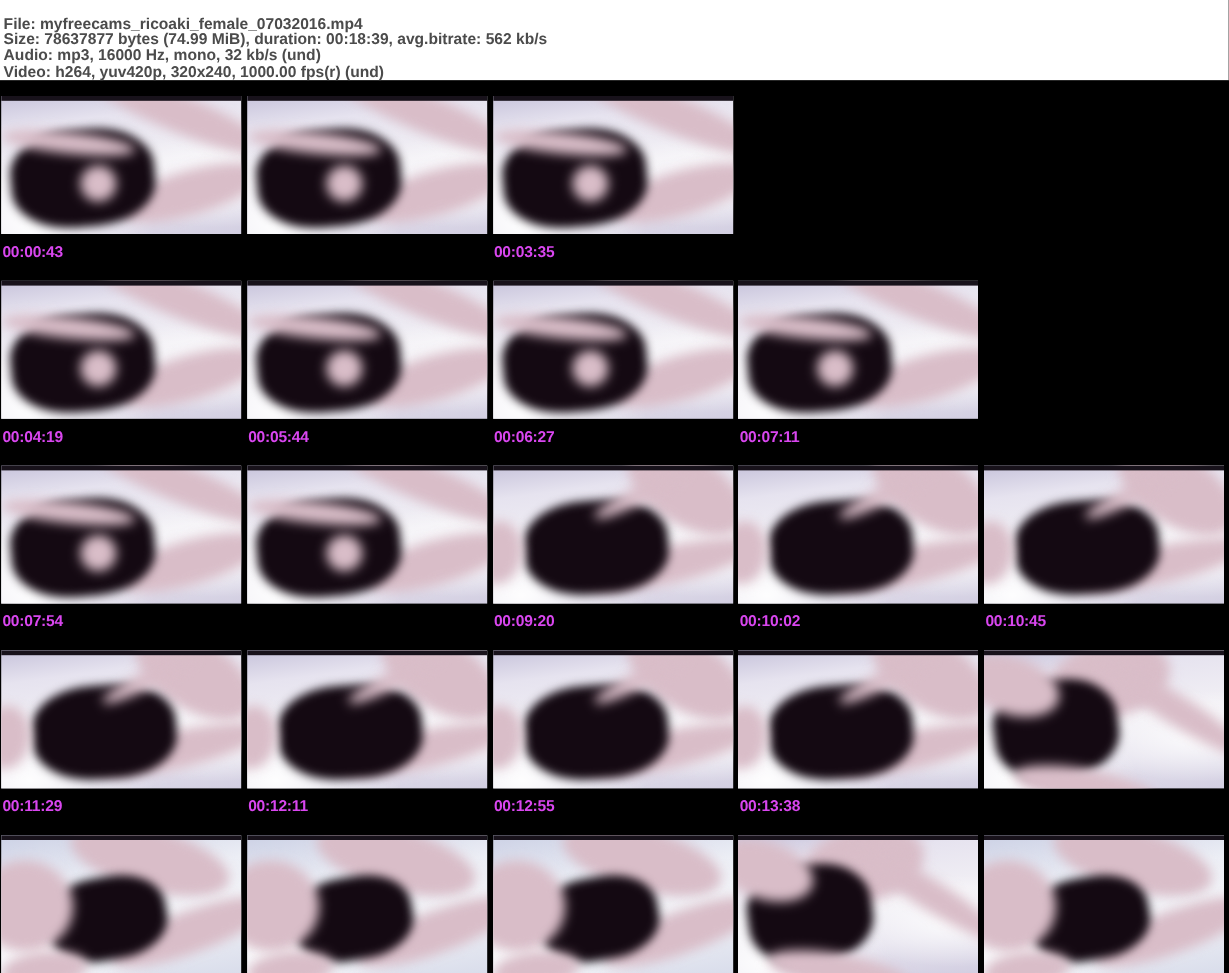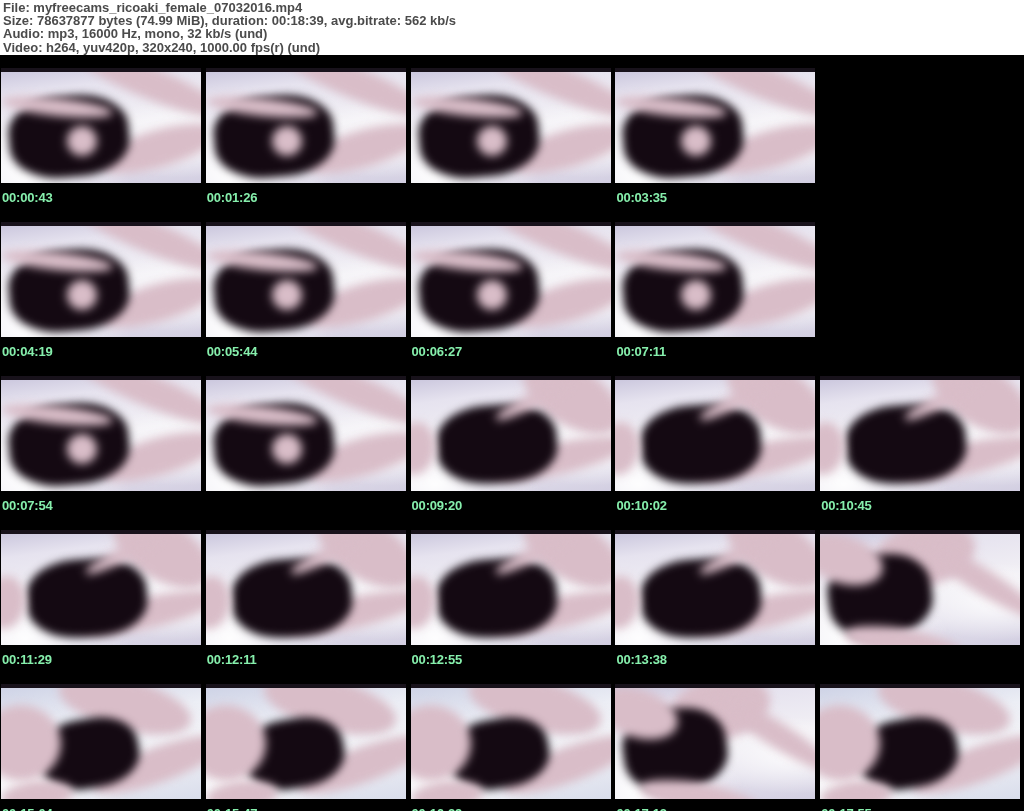--- a/index.html
+++ b/index.html
@@ -3,21 +3,21 @@
 <meta charset="utf-8">
 <style>
   html,body{margin:0;padding:0;}
   body{
     width:1024px;height:811px;overflow:hidden;background:#000;
     font-family:"Liberation Sans",sans-serif;
   }
   
   .header{
     background:#ffffff;
-    padding:1px 0 2px 3px;
+    padding:13px 0 2px 3px;
     height:52px;
   }
   .header .meta-line{
     font-size:13px;line-height:13.2px;font-weight:bold;
     color:#4b4b4b;white-space:nowrap;
   }
   
   .sheet{
     padding-top:13px;
     background:#000;
@@ -66,21 +66,21 @@
   
   .v4 .s1{left:28%;top:-4%;width:68%;height:44%;transform:rotate(15deg);}
   .v4 .s2{right:-14%;top:55%;width:70%;height:30%;transform:rotate(-20deg);}
   .v4 .blob{left:19%;top:30%;width:50%;height:60%;transform:rotate(-10deg);}
   .v4 .s3{left:-10%;top:18%;width:40%;height:66%;transform:rotate(6deg);}
   .v4 .s4{left:0;bottom:-10%;width:36%;height:26%;transform:rotate(-6deg);}
 
   .ts{
     height:39px;box-sizing:border-box;
     padding:7px 0 0 2px;
-    background:#000;color:#86efac;
+    background:#000;color:#d946ef;
     font-size:13px;font-weight:bold;letter-spacing:-.2px;
     white-space:nowrap;
   }
 </style>
 </head>
 <body>
 
 <div class="header">
   <div class="meta-line">File: myfreecams_ricoaki_female_07032016.mp4</div>
   <div class="meta-line">Size: 78637877 bytes (74.99 MiB), duration: 00:18:39, avg.bitrate: 562 kb/s</div>
@@ -95,31 +95,20 @@
       <i class="sh skin s1"></i>
       <i class="sh skin s2"></i>
       <i class="sh blob"></i>
       <i class="sh skin s3"></i>
       <i class="sh skin s4"></i>
       <i class="edge"></i>
     </div>
     <div class="ts">00:00:43</div>
   </div>
 
-  <div class="cell">
-    <div class="thumb v1">
-      <i class="sh skin s1"></i>
-      <i class="sh skin s2"></i>
-      <i class="sh blob"></i>
-      <i class="sh skin s3"></i>
-      <i class="sh skin s4"></i>
-      <i class="edge"></i>
-    </div>
-    <div class="ts">00:01:26</div>
-  </div>
 
 
   <div class="cell">
     <div class="thumb v1">
       <i class="sh skin s1"></i>
       <i class="sh skin s2"></i>
       <i class="sh blob"></i>
       <i class="sh skin s3"></i>
       <i class="sh skin s4"></i>
       <i class="edge"></i>

